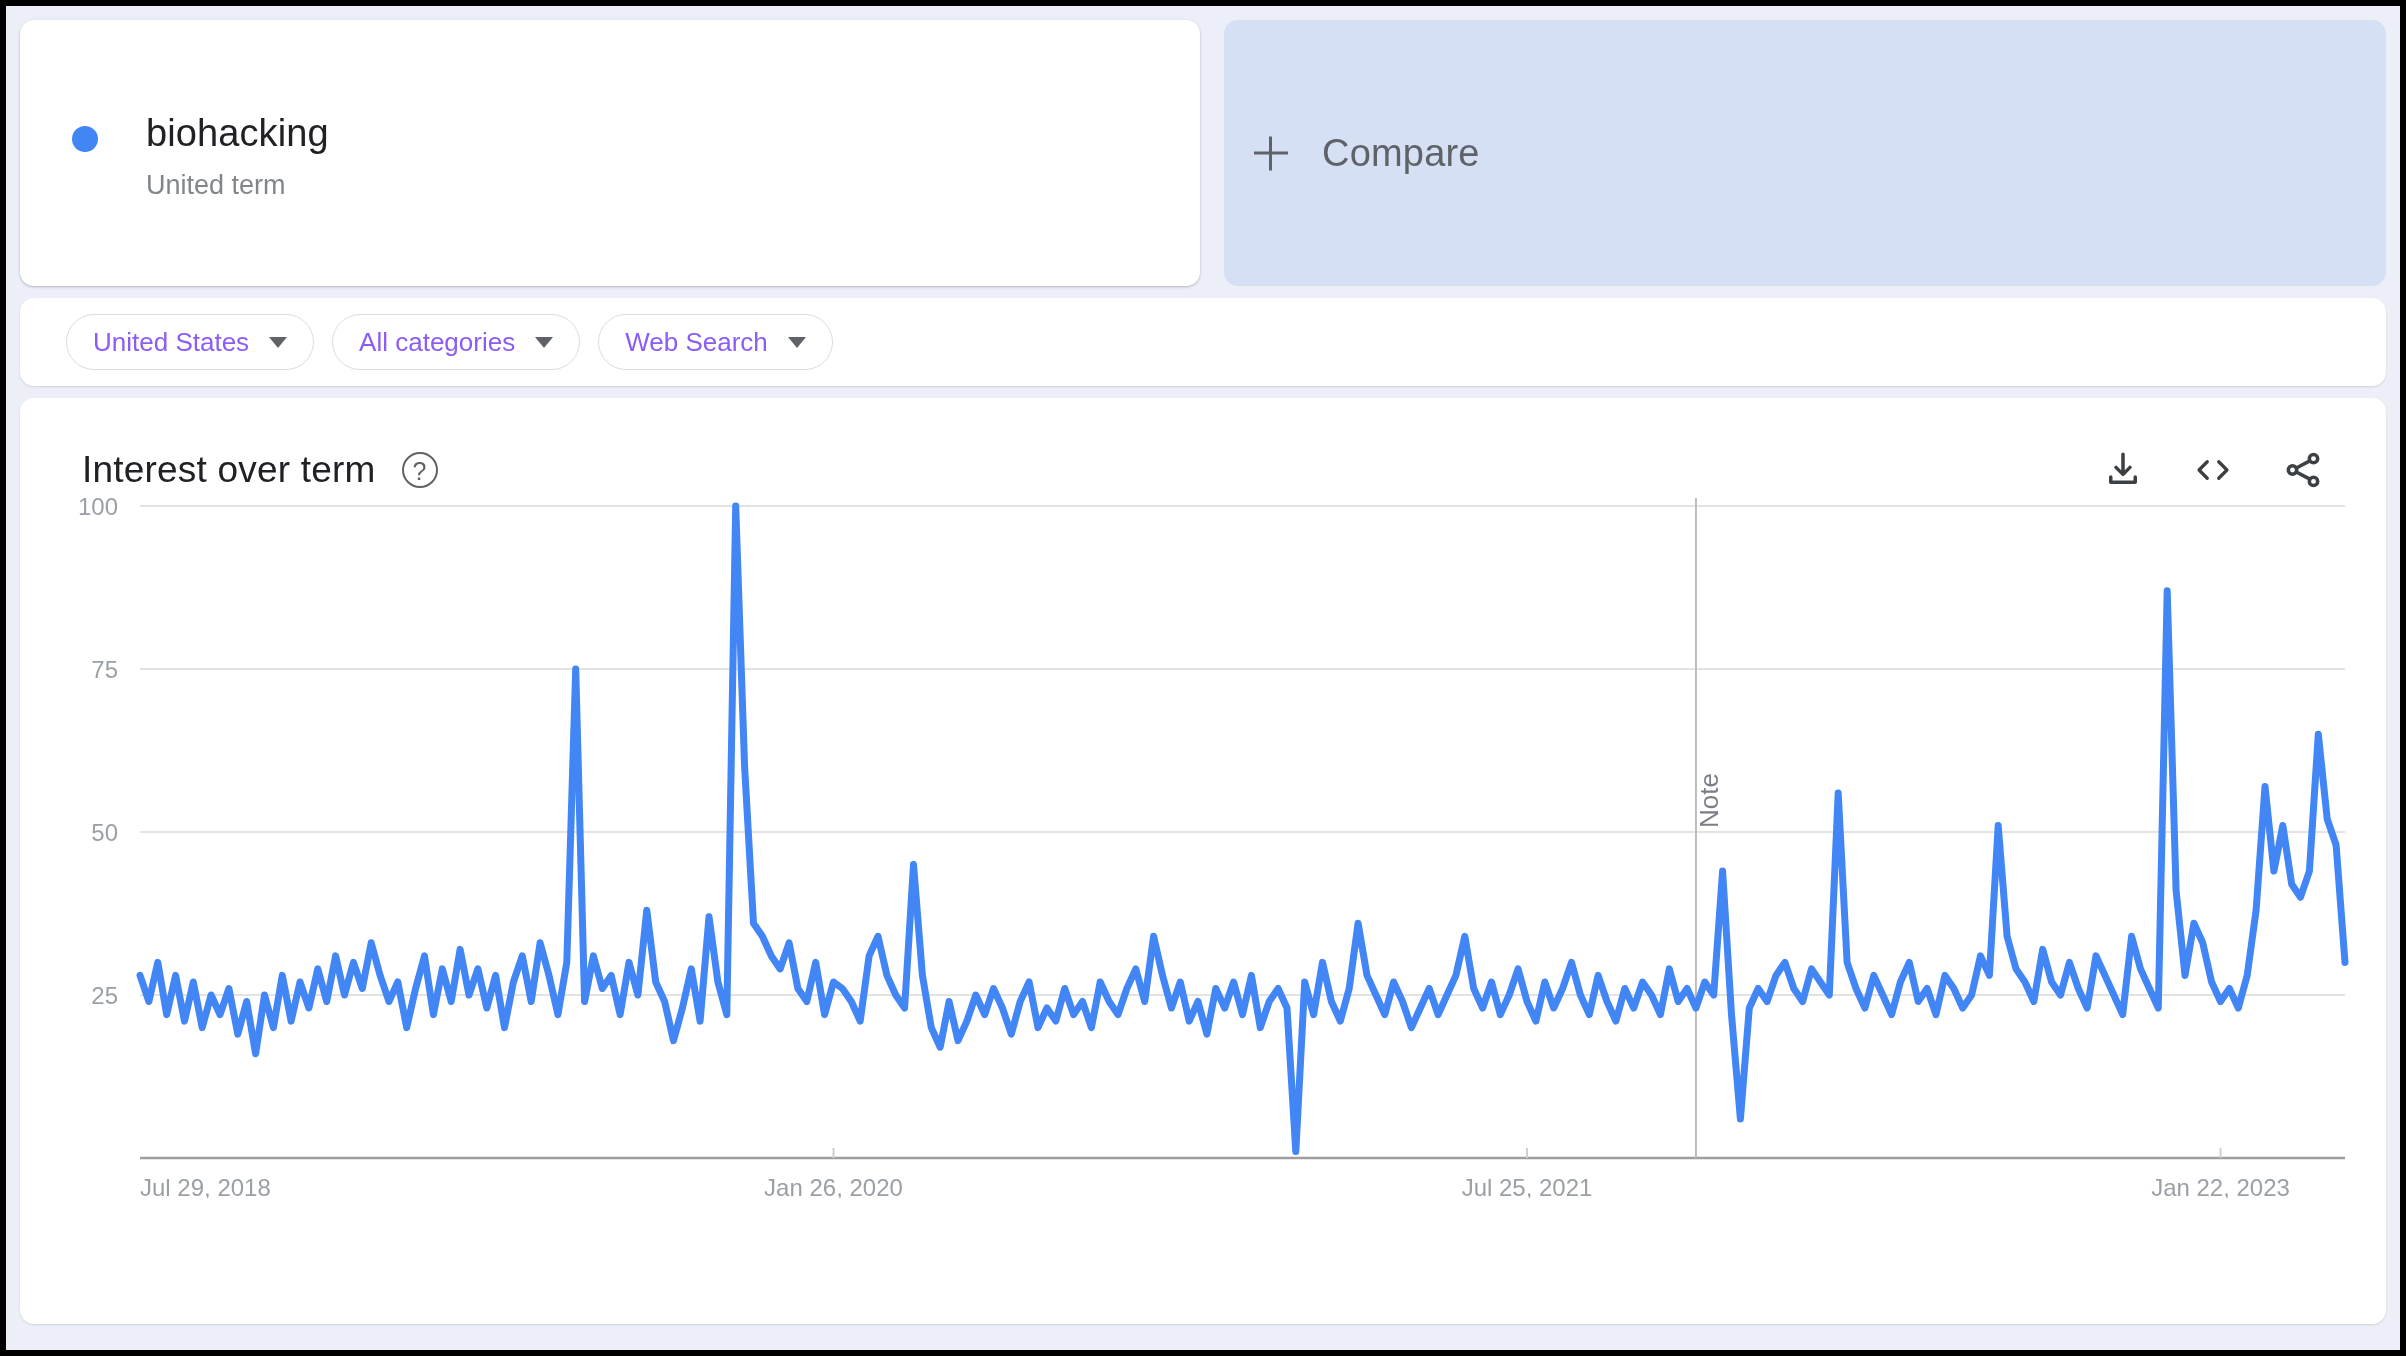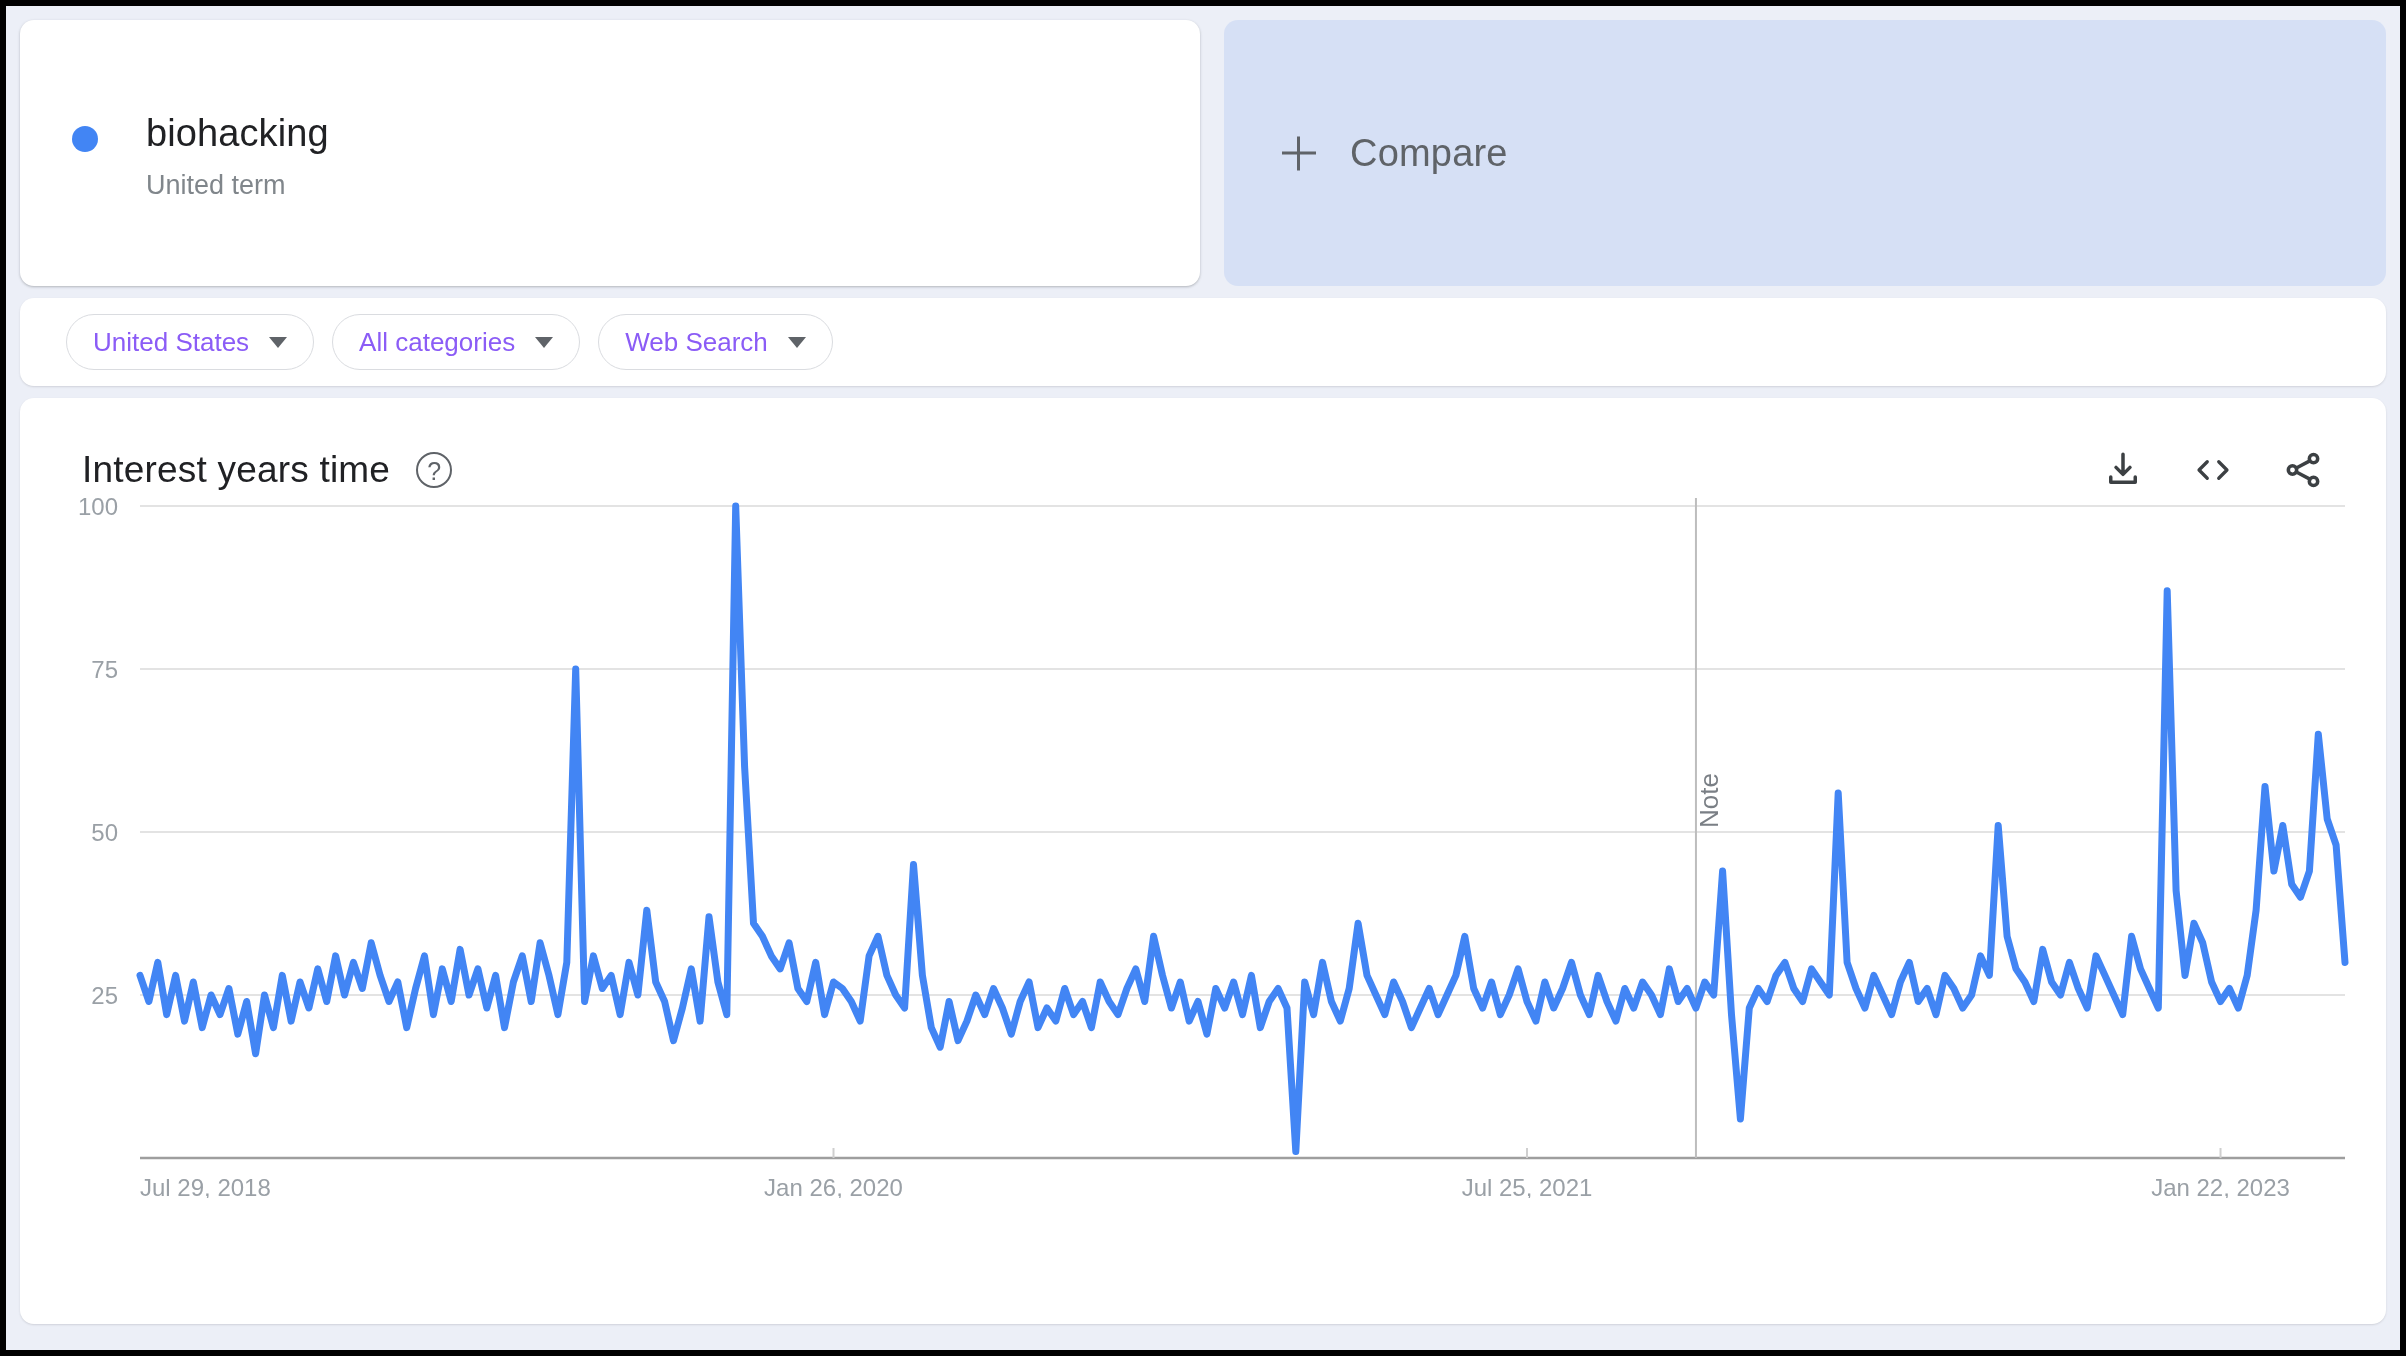--- a/index.html
+++ b/index.html
@@ -69,21 +69,21 @@
   }
 
   .compare-card {
     position: relative;
     flex: 1 1 auto;
     background: #d6e0f5;
     border-radius: 14px;
   }
   .compare-inner {
     position: absolute;
-    left: 58px;
+    left: 30px;
     top: 50%;
     transform: translateY(-50%);
     display: flex;
     align-items: center;
     text-align: right;
   }
   .plus-icon {
     width: 34px;
     height: 34px;
     position: relative;
@@ -251,21 +251,21 @@
     <div class="chip">
       <span class="chip-label">Web Search</span>
       <span class="caret"></span>
     </div>
 
   </div>
 
   <div class="chart-card">
 
     <div class="chart-head">
-      <span class="chart-title">Interest years time</span>
+      <span class="chart-title">Interest over term</span>
       <span class="help-icon">?</span>
 
       <span class="head-actions">
 
         <svg class="act" width="42" height="42" viewBox="0 0 24 24">
           <path d="M12 3v10M12 14.5l-4-4M12 14.5l4-4" fill="none" stroke="#3c4043" stroke-width="2" stroke-linecap="round" stroke-linejoin="round"></path>
           <path d="M5 16v3h14v-3" fill="none" stroke="#3c4043" stroke-width="2" stroke-linecap="round" stroke-linejoin="round"></path>
         </svg>
 
         <svg class="act" width="46" height="42" viewBox="0 0 28 24">

